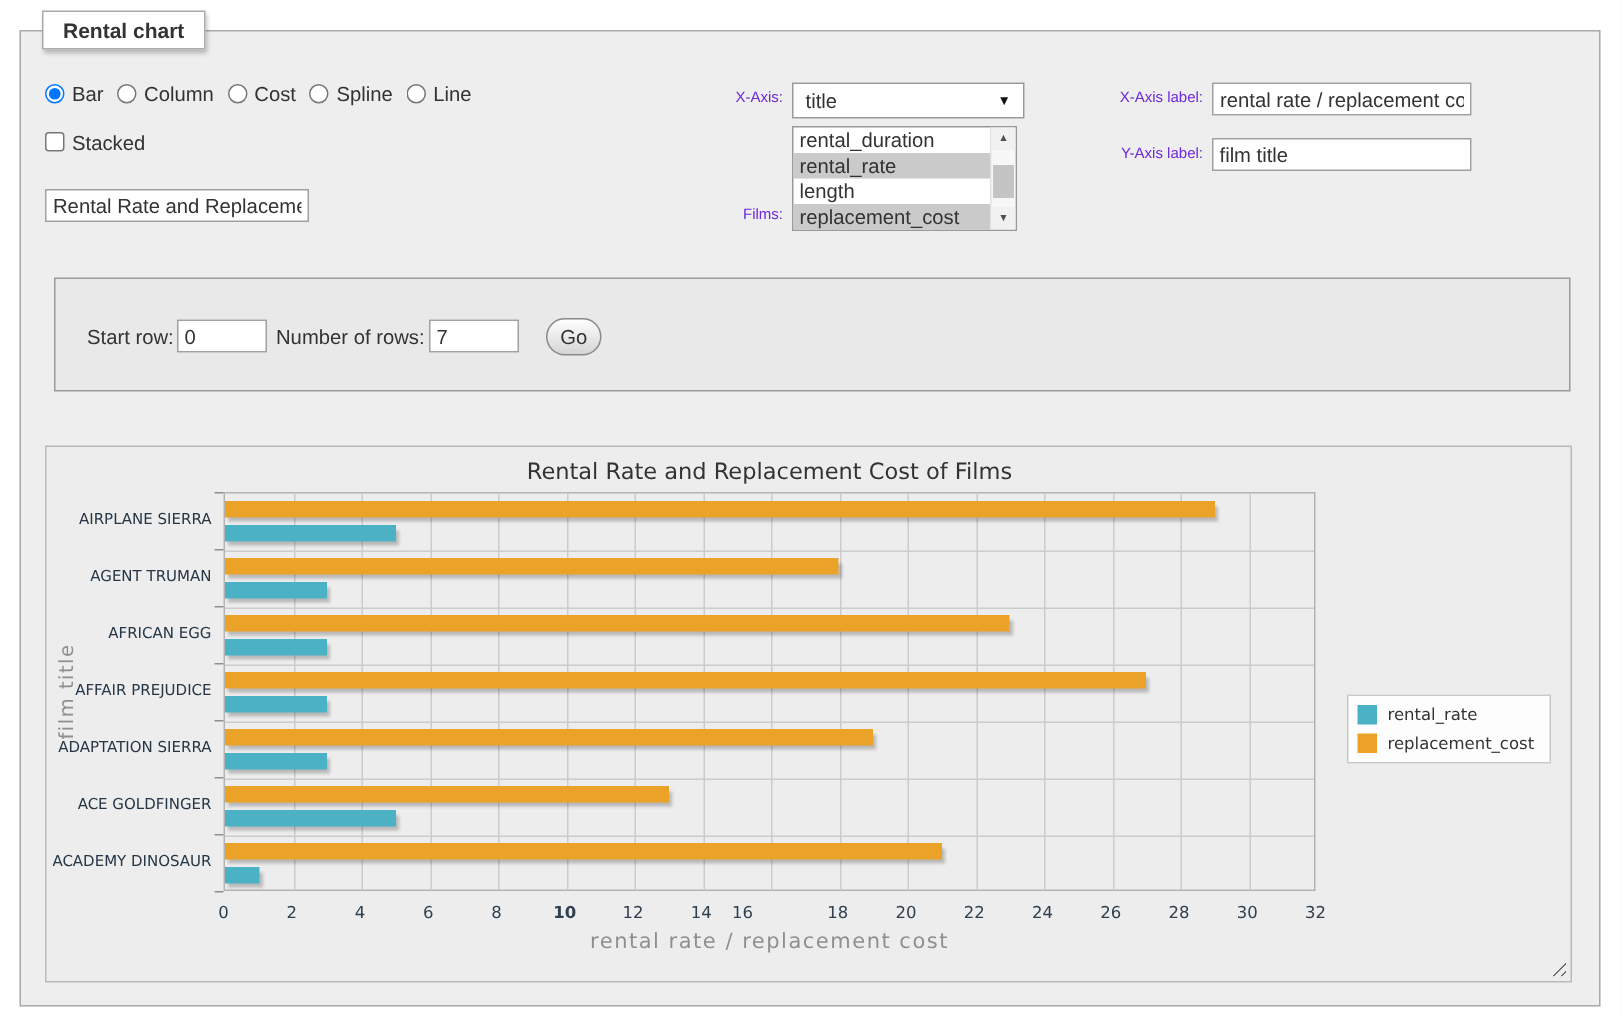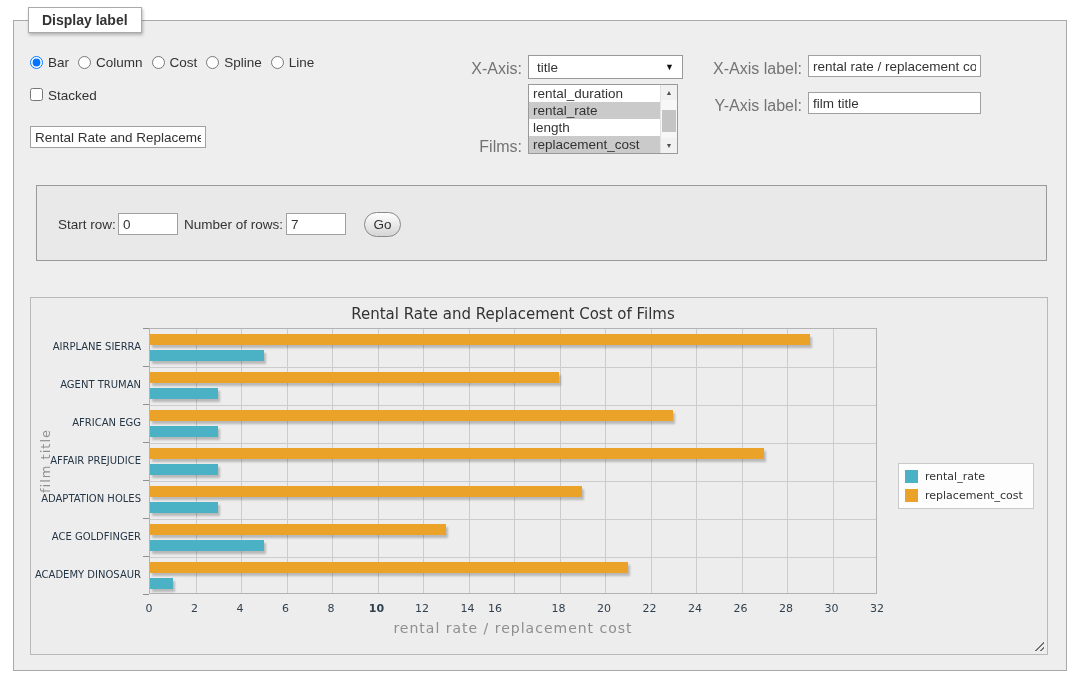--- a/index.html
+++ b/index.html
@@ -18,21 +18,21 @@
                font-size:13.5px; z-index:2; }
   .radio-item { display:flex; align-items:center; margin-right:9px; cursor:pointer; }
   .radio-item input { margin:0 5px 0 0; }
   .stacked-row { position:absolute; left:30px; top:88px; display:flex; align-items:flex-start;
                  font-size:13.5px; cursor:pointer; z-index:2; }
   .stacked-row input { margin:0 5px 0 0; }
   .title-input { position:absolute; left:30px; top:126px; width:176px; height:22px;
                  border:1px solid #a0a0a0; padding:2px 4px;
                  font:13.5px "Liberation Sans",sans-serif; color:#333; z-index:2; }
 
-  .lbl { position:absolute; font-size:16px; color:#737373; z-index:2; }
+  .lbl { position:absolute; font-size:10px; color:#6d28d9; z-index:2; }
   .xaxis-lbl  { left:430px; top:60px;  width:92px; text-align:right; }
   .series-lbl { left:430px; top:138px; width:92px; text-align:right; }
   .xlabel-lbl { left:710px; top:60px;  width:92px; text-align:right; }
   .ylabel-lbl { left:710px; top:97px;  width:92px; text-align:right; }
 
   .x-select { position:absolute; left:528px; top:55px; width:155px; height:24px;
               background:#fff; border:1px solid #999; display:flex; align-items:center;
               padding:0 8px; font-size:13.5px; cursor:default; z-index:2; }
   .sel-arrow { margin-left:auto; font-size:9px; color:#111; }
 
@@ -98,21 +98,21 @@
   .legend-swatch { width:13px; height:13px; flex:0 0 13px; }
   .resize-grip { position:absolute; right:3px; bottom:3px; width:12px; height:12px;
                  background:repeating-linear-gradient(135deg,#707070 0 1px,transparent 1px 3.5px);
                  clip-path:polygon(100% 0,100% 100%,0 100%); cursor:nwse-resize; }
 </style>
 </head>
 <body>
 
 <div class="page">
   <div class="fieldset"></div>
-  <div class="legend-tab">Display label</div>
+  <div class="legend-tab">Rental chart</div>
 
   <div class="radio-row" id="typeRadios">
       <label class="radio-item">
         <input type="radio" name="ctype" checked="" style="">
         <span>Bar</span>
       </label>
       <label class="radio-item">
         <input type="radio" name="ctype" style="">
         <span>Column</span>
       </label>
@@ -223,21 +223,21 @@
         <div class="legend-row">
           <div class="legend-swatch" style="background: rgb(234, 162, 40);"></div>
           <span>replacement_cost</span>
         </div>
       </div>
     <div class="resize-grip"></div>
   <div class="y-cat" style="top: 43px;">AIRPLANE SIERRA</div>
       <div class="y-cat" style="top: 81px;">AGENT TRUMAN</div>
       <div class="y-cat" style="top: 119px;">AFRICAN EGG</div>
       <div class="y-cat" style="top: 157px;">AFFAIR PREJUDICE</div>
-      <div class="y-cat" style="top: 195px;">ADAPTATION HOLES</div>
+      <div class="y-cat" style="top: 195px;">ADAPTATION SIERRA</div>
       <div class="y-cat" style="top: 233px;">ACE GOLDFINGER</div>
       <div class="y-cat" style="top: 271px;">ACADEMY DINOSAUR</div>
       <div class="ytick" style="top: 30px;"></div>
       <div class="ytick" style="top: 68px;"></div>
       <div class="ytick" style="top: 106px;"></div>
       <div class="ytick" style="top: 144px;"></div>
       <div class="ytick" style="top: 182px;"></div>
       <div class="ytick" style="top: 220px;"></div>
       <div class="ytick" style="top: 258px;"></div>
       <div class="ytick" style="top: 296px;"></div>

